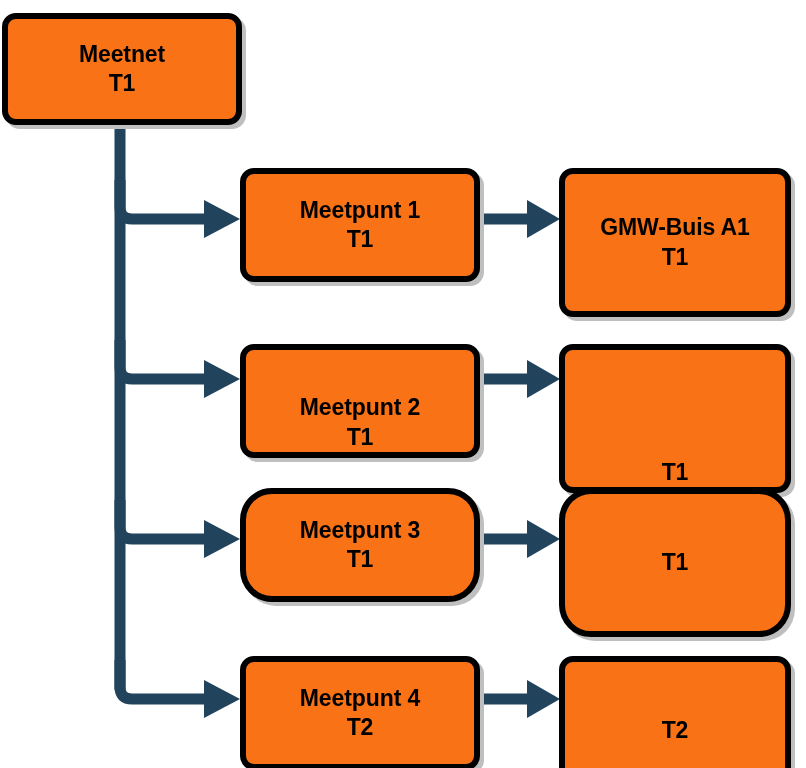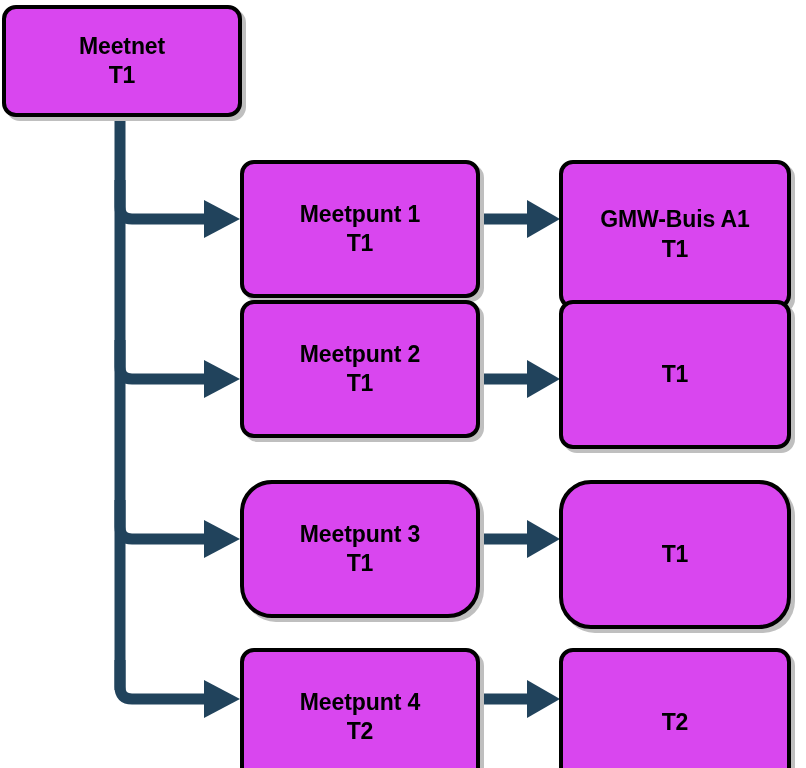--- a/index.html
+++ b/index.html
@@ -30,65 +30,66 @@
     top: 0;
     width: 806px;
     height: 768px;
     z-index: 1;
   }
 
   .node {
     position: absolute;
     z-index: 2;
     box-sizing: border-box;
-    background: #d946ef;
-    border: 4px solid #000000;
+    background: #f97316;
+    border: 6px solid #000000;
     border-radius: 14px;
     box-shadow: 4px 4px 0 0 #bfbfbf;
     display: flex;
     flex-direction: column;
     align-items: center;
     justify-content: center;
     text-align: center;
     color: #000000;
     font-weight: bold;
     font-size: 23px;
     line-height: 1.28;
     letter-spacing: -0.1px;
+    margin-top: 8px;
   }
 
   .node .node-title,
   .node .node-sub {
     display: block;
     white-space: nowrap;
   }
 
   
   #node-meetnet {
     left: 2px;
     top: 5px;
     width: 240px;
     height: 112px;
     border-radius: 14px;
   }
 
   .node-meetpunt {
     left: 240px;
     width: 240px;
-    height: 138px;
+    height: 114px;
   }
 
   .node-gmw {
     left: 559px;
     width: 232px;
     height: 149px;
   }
 
   .row-1 { top: 160px; }
-  .row-2 { top: 300px; }
+  .row-2 { top: 336px; justify-content: flex-end; }
   .row-3 { top: 480px; border-radius: 32px; }
   .row-4 { top: 648px; }
 </style>
 </head>
 <body>
 
 <div id="diagram-canvas">
 
   <svg id="connector-layer" width="806" height="768" viewBox="0 0 806 768" xmlns="http://www.w3.org/2000/svg">
 

